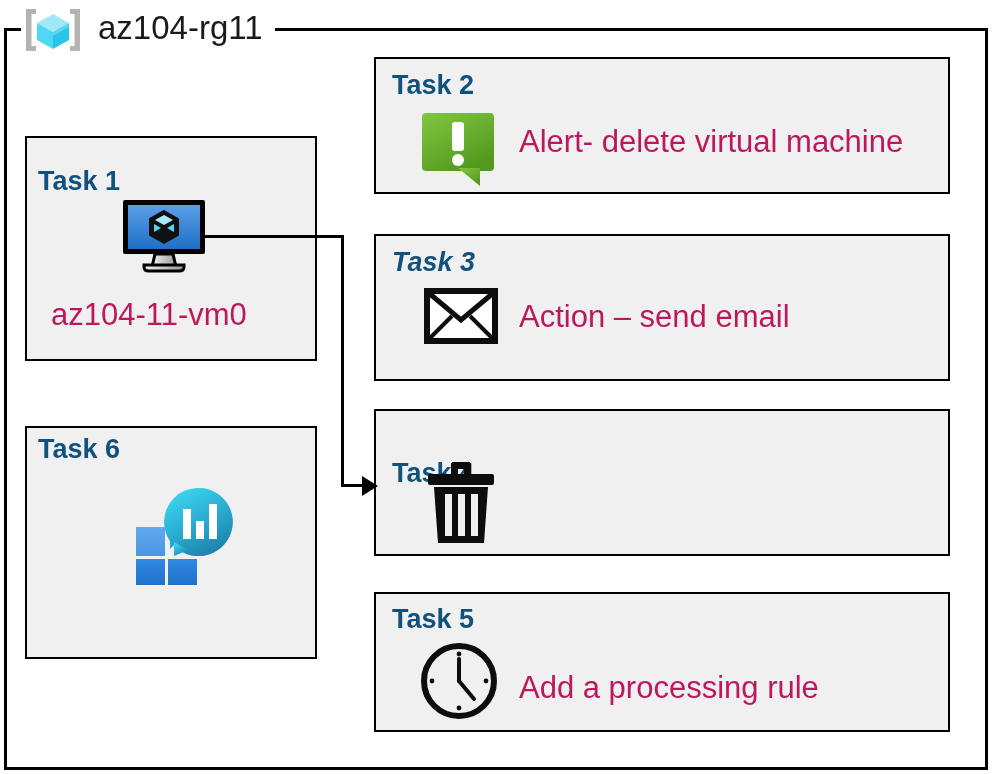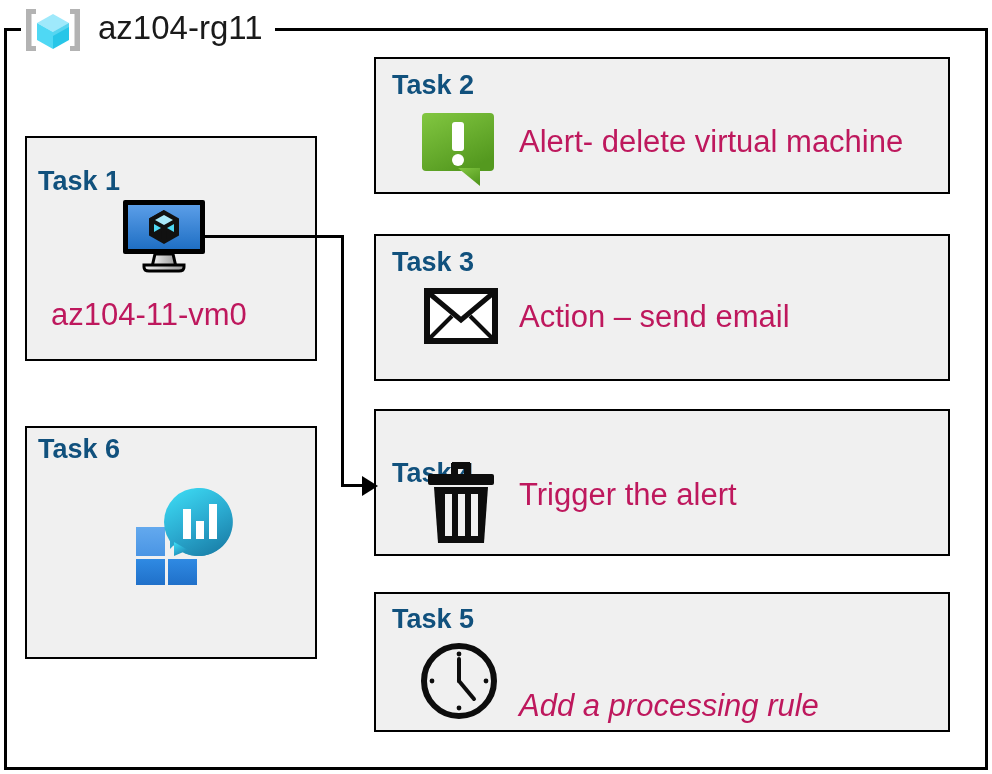--- a/index.html
+++ b/index.html
@@ -102,30 +102,30 @@
   .card-task6 { left: 25px;  top: 426px; width: 292px; height: 233px; }
   
   .card-task2 { left: 374px; top: 57px;  width: 576px; height: 137px; }
   .card-task3 { left: 374px; top: 234px; width: 576px; height: 147px; }
   .card-task4 { left: 374px; top: 409px; width: 576px; height: 147px; }
   .card-task5 { left: 374px; top: 592px; width: 576px; height: 140px; }
 
   .t1-title { left: 38px;  top: 142px; margin-top: 24px; }
   .t6-title { left: 38px;  top: 434px; }
   .t2-title { left: 392px; top: 70px;  }
-  .t3-title { left: 392px; top: 247px; }
+  .t3-title { left: 392px; top: 247px; font-style: italic; }
   .t4-title { left: 392px; top: 422px; margin-top: 36px; }
   .t5-title { left: 392px; top: 604px; }
 
   .t1-label { left: 51px;  top: 297px; text-align: center; }
   .t6-label { left: 60px;  top: 605px; }
   .t2-label { left: 519px; top: 124px; }
   .t3-label { left: 519px; top: 299px; }
   .t4-label { left: 519px; top: 477px; }
-  .t5-label { left: 519px; top: 688px; font-style: italic; }
+  .t5-label { left: 519px; top: 670px; }
 
   
   .conn {
     position: absolute;
     background: #000;
   }
   .conn-h1 { left: 203px; top: 235px; width: 141px; height: 3px; }
   .conn-v1 { left: 341px; top: 235px; width: 3px; height: 252px; }
   .conn-h2 { left: 341px; top: 484px; width: 24px; height: 3px; }
   .conn-arrow {
@@ -277,21 +277,20 @@
 
       <rect x="2" y="15" width="66" height="11" rx="2" fill="#0d0d0d"></rect>
 
       <path d="M8 28 L62 28 L58 84 L12 84 Z" fill="#0d0d0d"></path>
 
       <rect x="19" y="35" width="7" height="42" fill="#f0f0f0"></rect>
       <rect x="32" y="35" width="7" height="42" fill="#f0f0f0"></rect>
       <rect x="45" y="35" width="7" height="42" fill="#f0f0f0"></rect>
     </svg>
   </div>
-  <div class="card-label t4-label">Trigger the alert</div>
 
   <div class="card card-task5"></div>
   <div class="card-title t5-title">Task 5</div>
   <div class="card-icon" style="left:418px; top:640px; width:82px; height:82px;">
     <svg viewBox="0 0 82 82" width="82" height="82">
       <circle cx="41" cy="41" r="35" fill="none" stroke="#0d0d0d" stroke-width="6"></circle>
 
       <circle cx="41" cy="14" r="2.4" fill="#0d0d0d"></circle>
       <circle cx="68" cy="41" r="2.4" fill="#0d0d0d"></circle>
       <circle cx="41" cy="68" r="2.4" fill="#0d0d0d"></circle>

